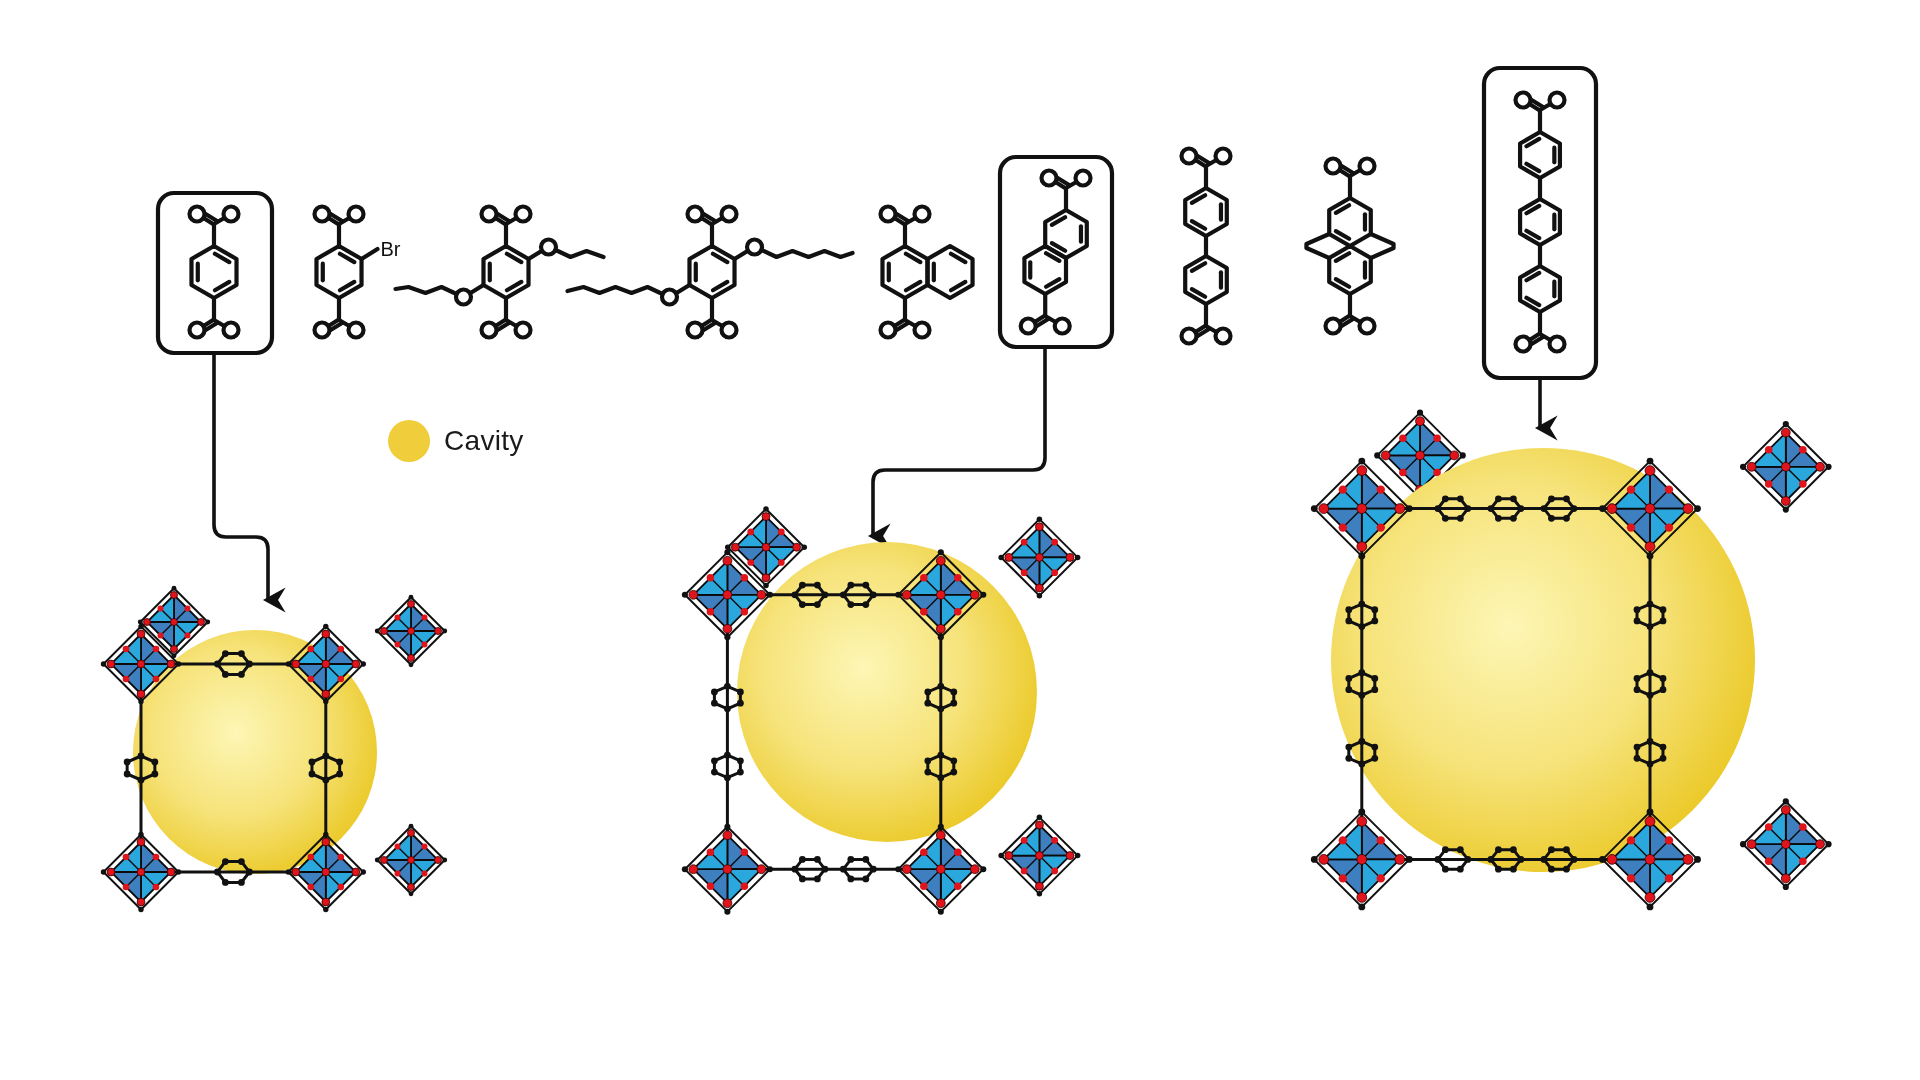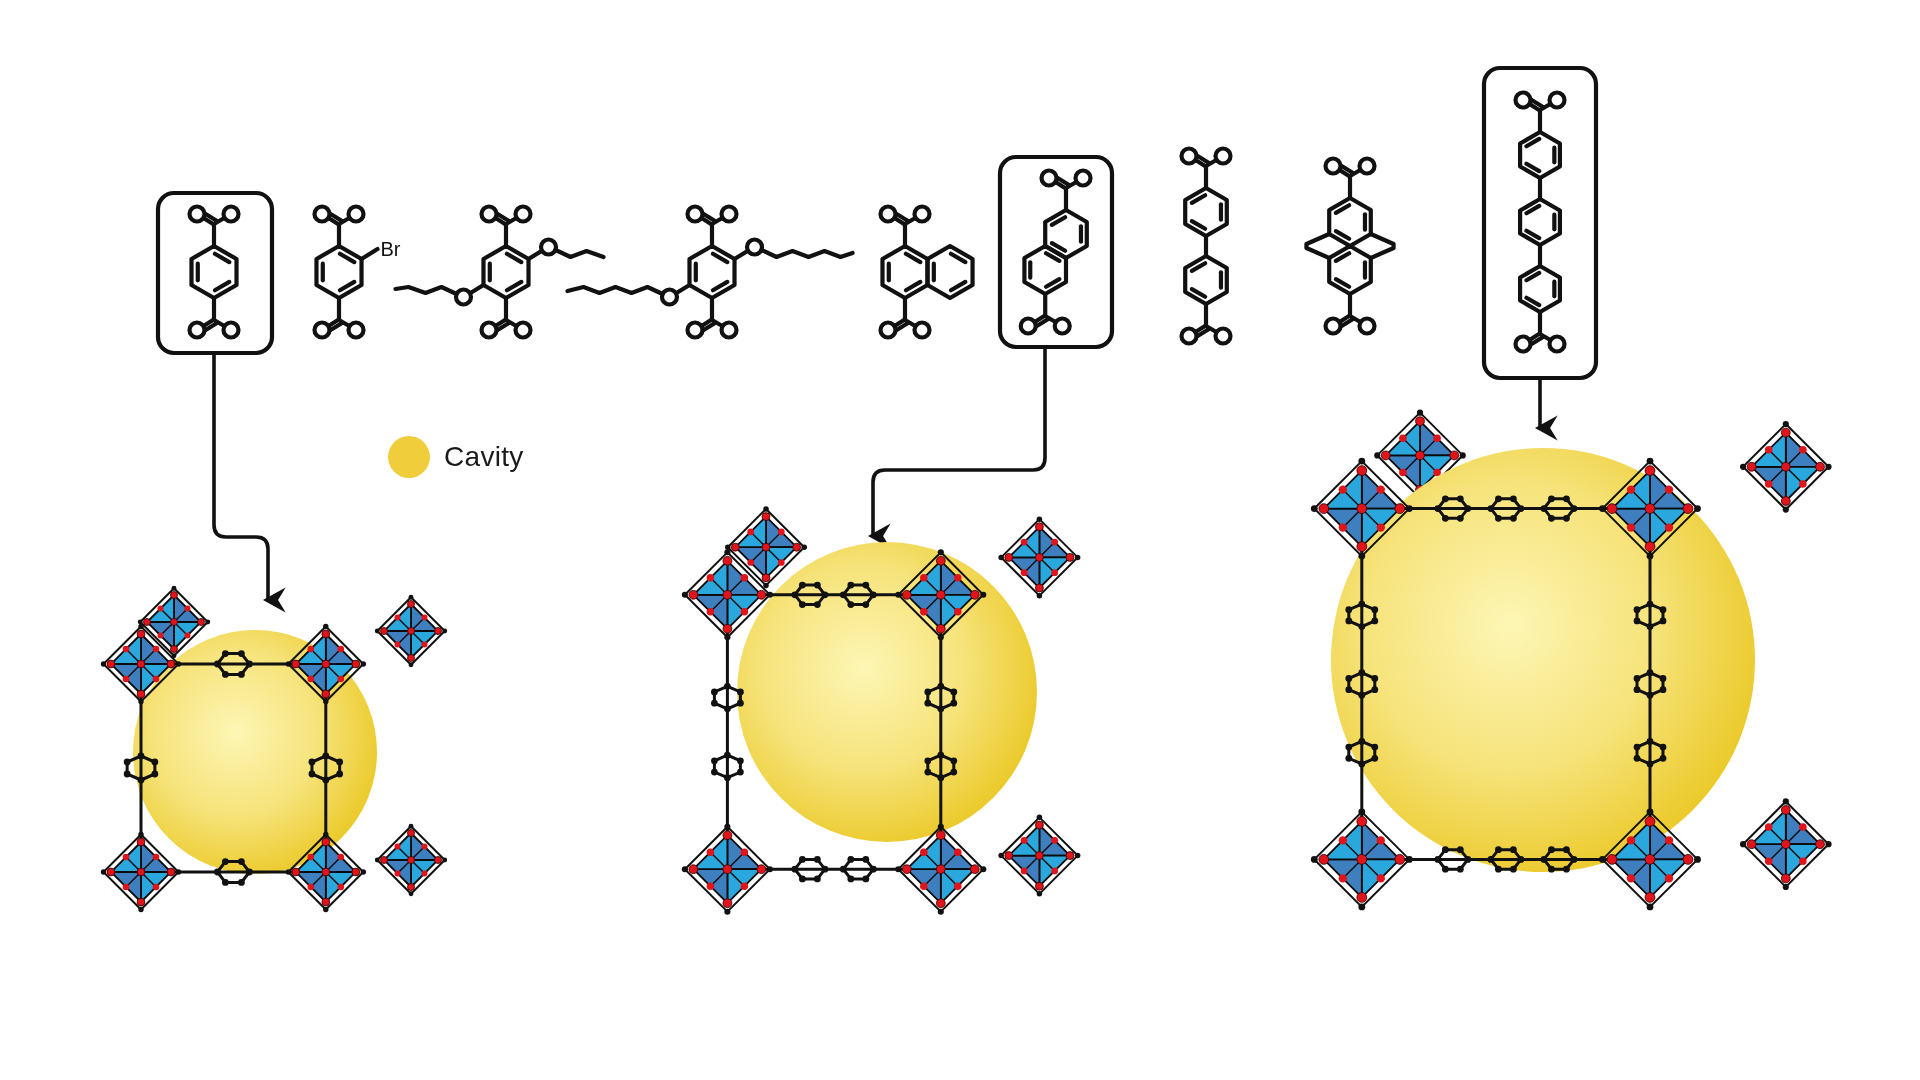--- a/index.html
+++ b/index.html
@@ -1,19 +1,19 @@
 <!DOCTYPE html>
 <html><head>
 <meta charset="utf-8">
 <style>
   html, body { margin: 0; padding: 0; background: #ffffff; }
   body { width: 1920px; height: 1080px; position: relative; overflow: hidden;
          font-family: "Liberation Sans", "DejaVu Sans", sans-serif; }
   #stage { position: absolute; left: 0; top: 0; width: 1920px; height: 1080px; }
-  .legend { position: absolute; left: 388px; top: 420px; display: flex; align-items: center; gap: 14px; margin-top: 16px; }
+  .legend { position: absolute; left: 388px; top: 420px; display: flex; align-items: center; gap: 14px; }
   .legend-dot { width: 42px; height: 42px; border-radius: 50%; }
   .legend-label { font-size: 28px; color: #1a1a1a; letter-spacing: 0.3px; }
 </style>
 </head>
 <body>
 
 <div class="legend">
   <div class="legend-dot" id="legend-dot" style="background: rgb(240, 205, 58);"></div>
   <span class="legend-label">Cavity</span>
 </div>

